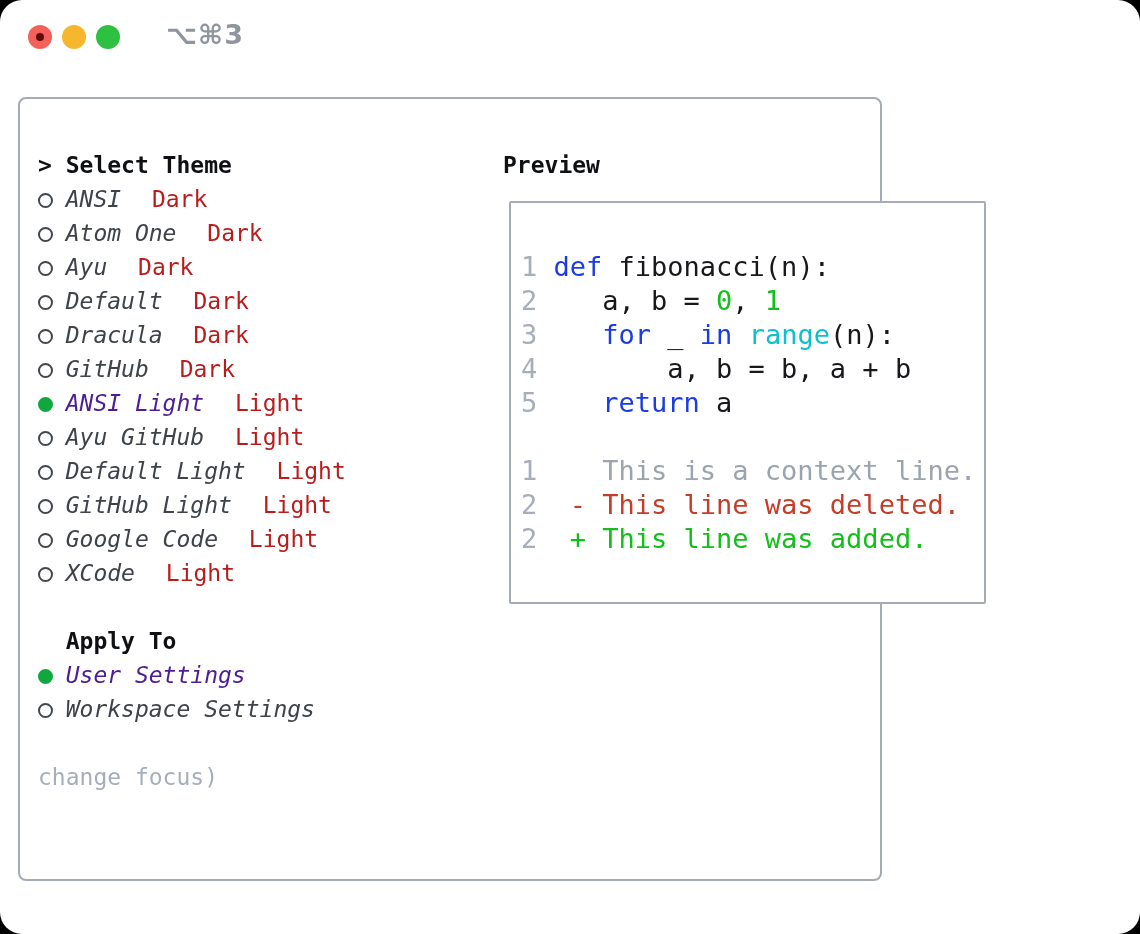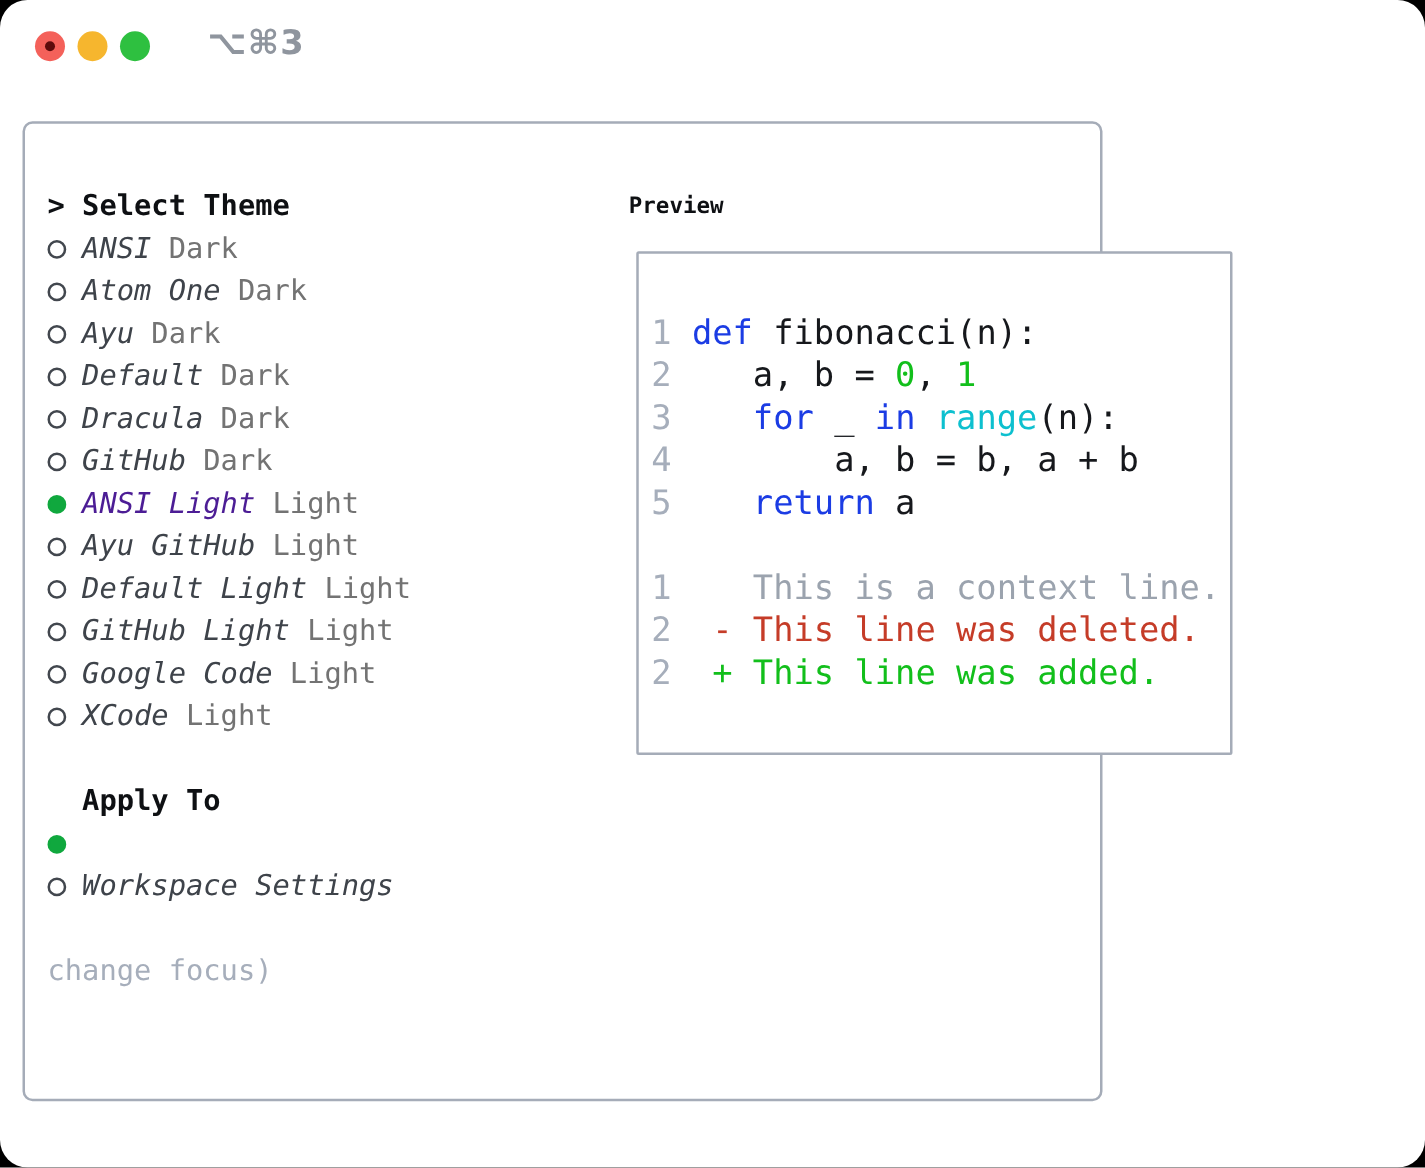--- a/index.html
+++ b/index.html
@@ -20,31 +20,31 @@
     font-size:27px;line-height:34px;font-weight:bold;color:#8f959e;letter-spacing:1px;}
 
   
   .main-box{position:absolute;left:18px;top:97px;width:864px;height:784px;
     border:2px solid #a5acb8;border-radius:8px;box-sizing:border-box;background:#fff;}
   .row{white-space:pre;height:34px;font-size:23px;line-height:34px;}
   .marker{display:inline-block;width:2ch;}
   .cursor{font-weight:bold;color:#0e1013;}
   .hdr{font-weight:bold;color:#0e1013;}
   .name{color:#3e434a;font-style:italic;}
-  .tag{color:#737373;}
+  .tag{color:#b91c1c;margin-left:17px;}
   .sel .name{color:#4c1d95;}
   .ring{display:inline-block;width:15px;height:15px;box-sizing:border-box;
     border:2px solid #42474e;border-radius:50%;vertical-align:-1px;background:transparent;}
   .ring.on{background:#10a83e;border-color:#10a83e;}
 
   #theme-list{position:absolute;left:18px;top:49px;}
   #apply-list{position:absolute;left:18px;top:525px;}
   #hint{position:absolute;left:18px;top:661px;color:#a6aebb;font-size:23px;line-height:34px;white-space:pre;}
 
-  .preview-label{position:absolute;left:483px;top:49px;font-size:18px;line-height:34px;
+  .preview-label{position:absolute;left:483px;top:49px;font-size:23px;line-height:34px;
     font-weight:bold;color:#0e1013;}
   .preview-box{position:absolute;left:489px;top:102px;width:477px;height:403px;
     border:2px solid #a5acb8;border-radius:2px;box-sizing:border-box;background:#fff;}
   #code{position:absolute;left:10px;top:47px;}
   .code-line{white-space:pre;height:34px;font-size:27px;line-height:34px;color:#16181c;}
   .lineno{color:#a6aebb;}
   .kw{color:#1b3ce4;}
   .fn{color:#0dc0cf;}
   .num{color:#12bf1b;}
   .plain{color:#16181c;}
@@ -75,21 +75,21 @@
         <div class="row sel"><span class="marker"><span class="ring on"></span></span><span class="name">ANSI Light</span><span class="tag"> Light</span></div>
         <div class="row"><span class="marker"><span class="ring"></span></span><span class="name">Ayu GitHub</span><span class="tag"> Light</span></div>
         <div class="row"><span class="marker"><span class="ring"></span></span><span class="name">Default Light</span><span class="tag"> Light</span></div>
         <div class="row"><span class="marker"><span class="ring"></span></span><span class="name">GitHub Light</span><span class="tag"> Light</span></div>
         <div class="row"><span class="marker"><span class="ring"></span></span><span class="name">Google Code</span><span class="tag"> Light</span></div>
         <div class="row"><span class="marker"><span class="ring"></span></span><span class="name">XCode</span><span class="tag"> Light</span></div>
       </div>
 
     <div id="apply-list">
         <div class="row"><span class="marker"></span><span class="hdr">Apply To</span></div>
-        <div class="row sel"><span class="marker"><span class="ring on"></span></span></div>
+        <div class="row sel"><span class="marker"><span class="ring on"></span></span><span class="name">User Settings</span></div>
         <div class="row"><span class="marker"><span class="ring"></span></span><span class="name">Workspace Settings</span></div>
       </div>
 
     <div id="hint"><div>change focus)</div></div>
 
     <div class="preview-label">Preview</div>
 
     <div class="preview-box">
       <div id="code">
           <div class="code-line"><span class="lineno">1</span><span class="plain"> </span><span class="kw">def</span><span class="plain"> fibonacci(n):</span></div>

